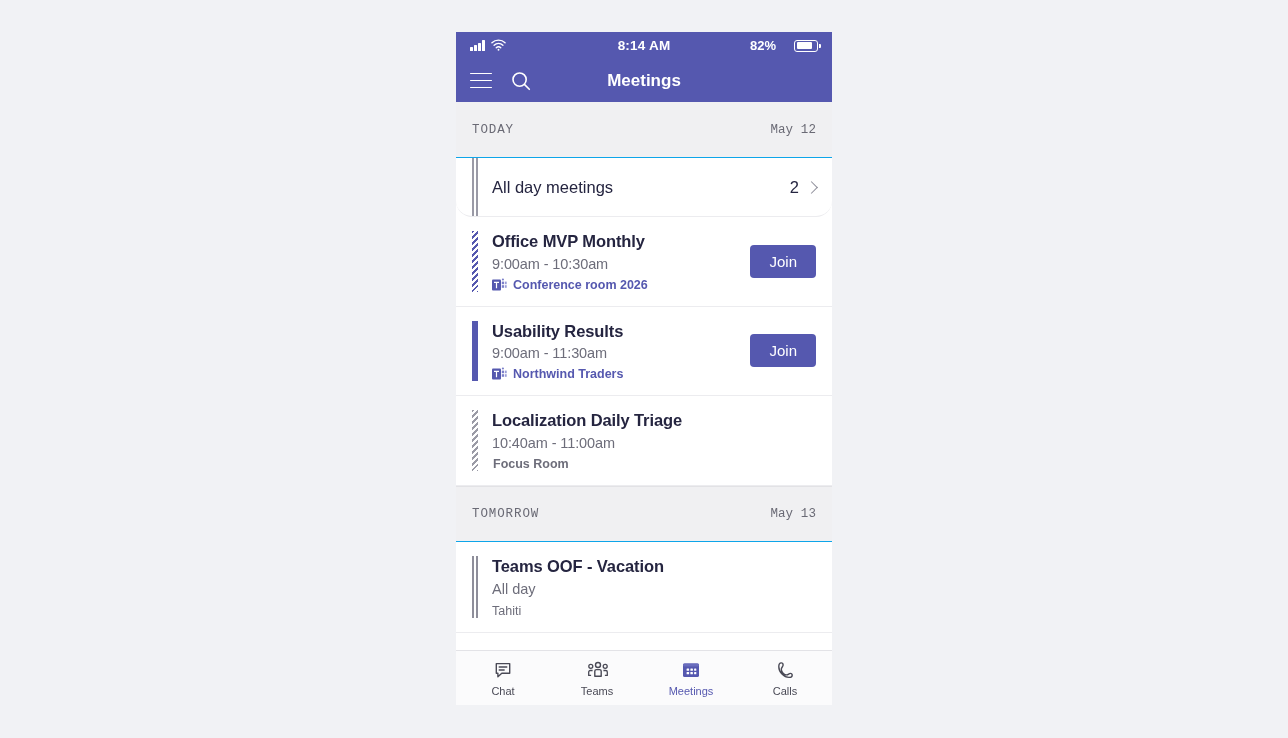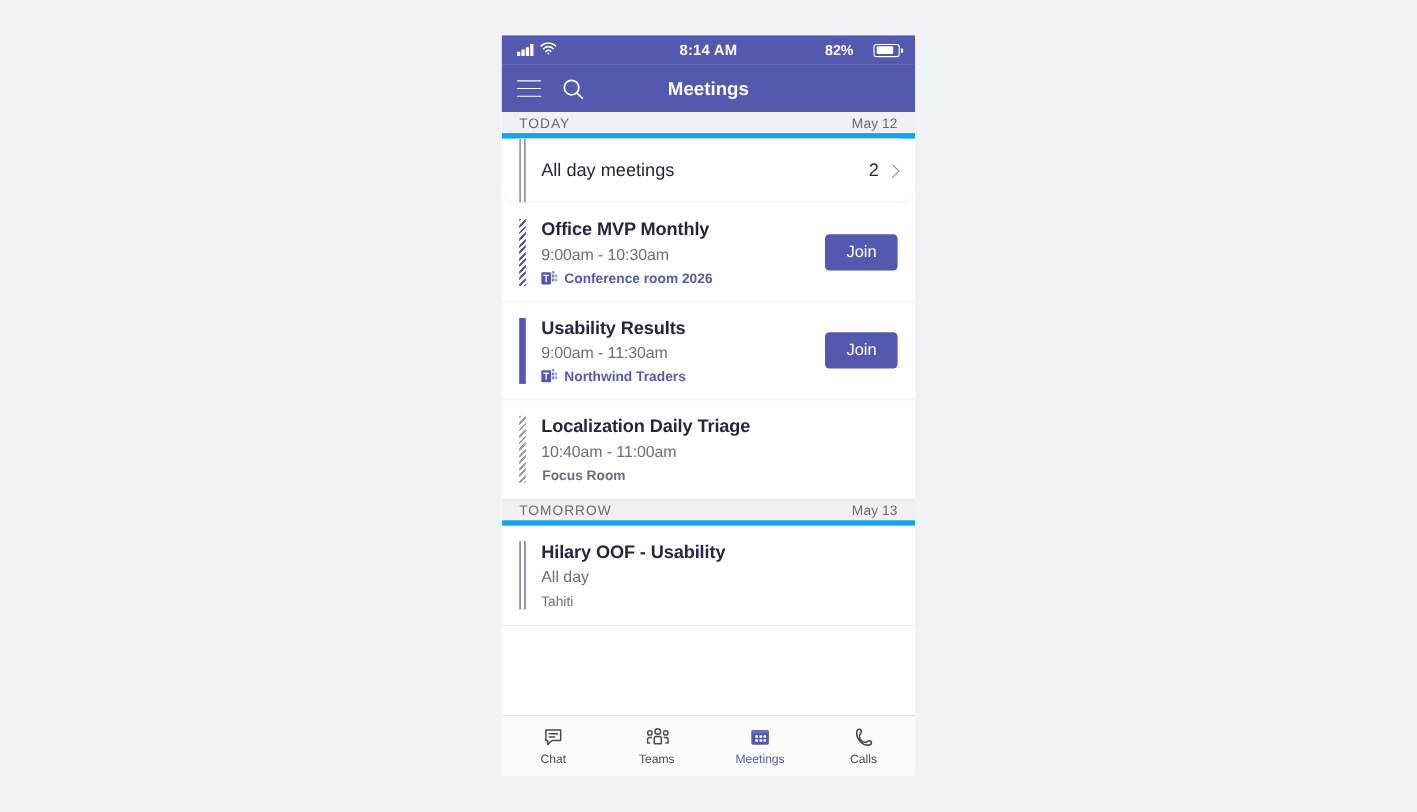--- a/index.html
+++ b/index.html
@@ -73,27 +73,28 @@
   .appbar-title {
     position: absolute; left: 0; right: 0; top: 0; bottom: 0;
     display: flex; align-items: center; justify-content: center;
     color: #ffffff; font-size: 17px; font-weight: bold;
   }
 
   
   .content { flex: 1 1 auto; overflow: hidden; background: #ffffff; position: relative; }
 
   .day-header {
-    height: 24px;
+    height: 56px;
     background: #f0f0f2;
-    border-bottom: 5px solid #0ea5e9;
+    border-bottom: 1px solid #0ea5e9;
     display: flex; align-items: center; justify-content: space-between;
     padding: 0 16px;
     color: #6a6a75;
     font-size: 12.5px;
+    font-family: Liberation Mono, monospace;
   }
   .day-header .dh-label { letter-spacing: .9px; }
   .day-header .dh-date { letter-spacing: .1px; }
 
   
   .row {
     display: flex; align-items: center;
     background: #fff;
     border-bottom: 1px solid #ececef;
     padding: 0 16px 0 16px;
@@ -307,21 +308,21 @@
       </div>
 
       <div class="day-header" style="border-top:1px solid #e2e2e5;">
         <span class="dh-label">TOMORROW</span>
         <span class="dh-date">May 13</span>
       </div>
 
       <div class="row row-oof">
         <span class="bar bar-double-gray"></span>
         <div class="row-body">
-          <div class="m-title">Hilary OOF - Usability</div>
+          <div class="m-title">Teams OOF - Vacation</div>
           <div class="oof-sub">All day</div>
           <div class="oof-loc">Tahiti</div>
         </div>
       </div>
 
 
     </div>
 
     <div class="bottomnav">
 

